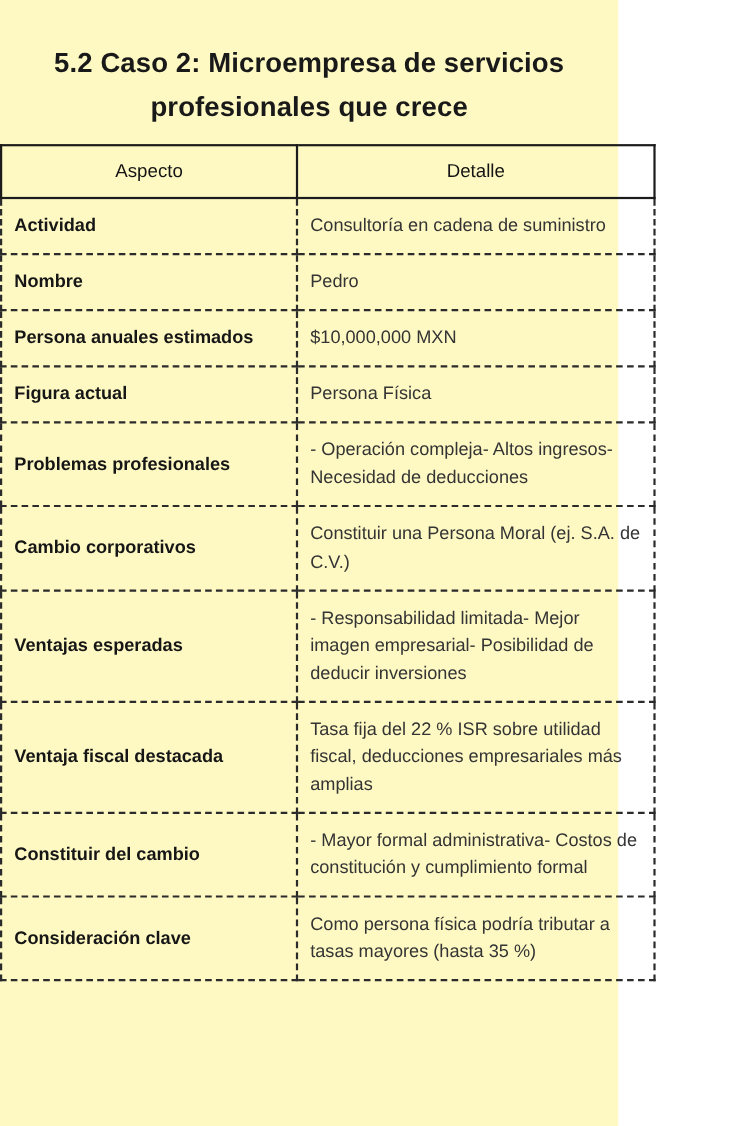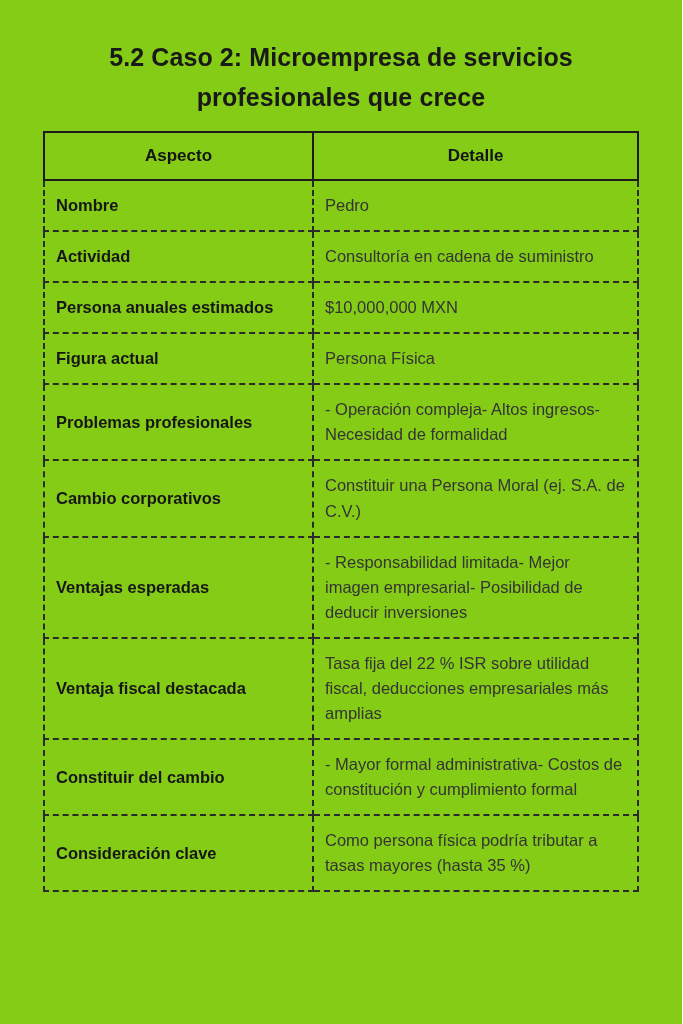--- a/index.html
+++ b/index.html
@@ -6,23 +6,23 @@
   html, body {
     width: 683px;
     background: #ffffff;
     font-family: "Liberation Sans", "DejaVu Sans", sans-serif;
   }
   body {
     height: 1024px;
     overflow: hidden;
   }
   .page {
-    width: 682px;
+    width: 562px;
     height: 1024px;
-    background: #84cc16;
+    background: #fef9c3;
     padding-top: 38px;
   }
   .page-title {
     max-width: 545px;
     margin: 0 auto 14px auto;
     text-align: center;
     font-size: 25px;
     font-weight: 700;
     line-height: 1.58;
     color: #191919;
@@ -32,21 +32,21 @@
     width: 594px;
     margin: 0 auto;
     border-collapse: collapse;
     table-layout: fixed;
   }
   col.col-aspecto { width: 269px; }
   col.col-detalle { width: 325px; }
   thead th {
     border: 2px solid #1c1c1c;
     font-size: 17px;
-    font-weight: 700;
+    font-weight: 400;
     color: #141414;
     text-align: center;
     padding: 13px 0;
   }
   tbody td {
     border: 2px dashed #2b2b2b;
     vertical-align: middle;
     font-size: 16.5px;
     line-height: 1.52;
     padding: 12px 10px 12px 11px;
@@ -73,38 +73,38 @@
       <col class="col-detalle">
     </colgroup>
     <thead>
       <tr>
         <th>Aspecto</th>
         <th>Detalle</th>
       </tr>
     </thead>
     <tbody>
       <tr>
+        <td class="cell-aspecto">Actividad</td>
+        <td class="cell-detalle">Consultoría en cadena de suministro</td>
+      </tr>
+      <tr>
         <td class="cell-aspecto">Nombre</td>
         <td class="cell-detalle">Pedro</td>
-      </tr>
-      <tr>
-        <td class="cell-aspecto">Actividad</td>
-        <td class="cell-detalle">Consultoría en cadena de suministro</td>
       </tr>
       <tr>
         <td class="cell-aspecto">Persona anuales estimados</td>
         <td class="cell-detalle">$10,000,000 MXN</td>
       </tr>
       <tr>
         <td class="cell-aspecto">Figura actual</td>
         <td class="cell-detalle">Persona Física</td>
       </tr>
       <tr>
         <td class="cell-aspecto">Problemas profesionales</td>
-        <td class="cell-detalle">- Operación compleja- Altos ingresos- Necesidad de formalidad</td>
+        <td class="cell-detalle">- Operación compleja- Altos ingresos- Necesidad de deducciones</td>
       </tr>
       <tr>
         <td class="cell-aspecto">Cambio corporativos</td>
         <td class="cell-detalle">Constituir una Persona Moral (ej. S.A. de C.V.)</td>
       </tr>
       <tr>
         <td class="cell-aspecto">Ventajas esperadas</td>
         <td class="cell-detalle">- Responsabilidad limitada- Mejor imagen empresarial- Posibilidad de deducir inversiones</td>
       </tr>
       <tr>

